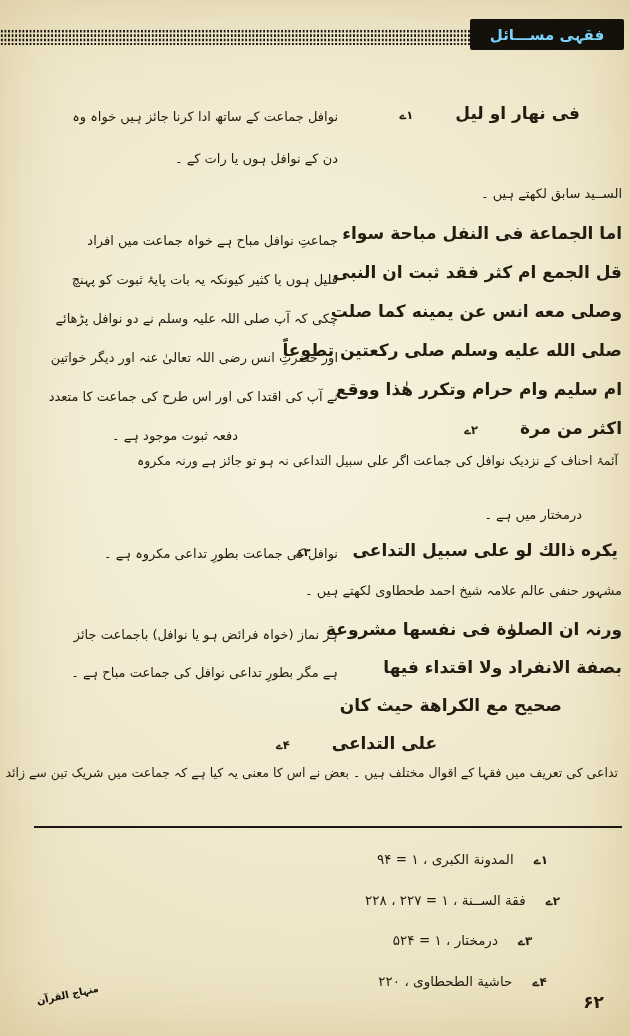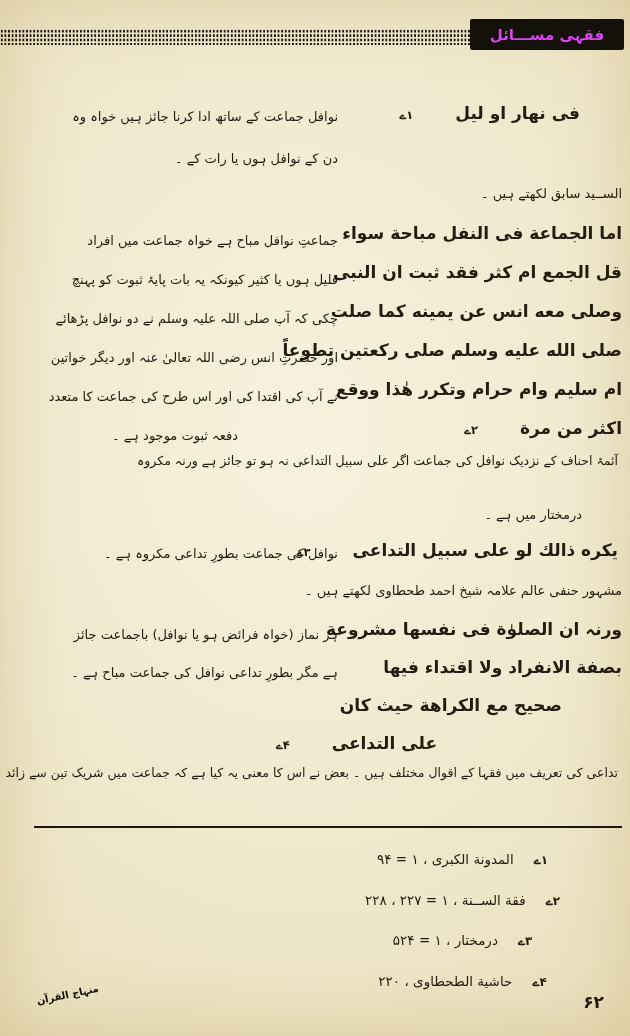--- a/index.html
+++ b/index.html
@@ -13,21 +13,21 @@
   
   .hdr-band{
     position:absolute;top:29px;left:0;width:480px;height:16px;
     background-image:radial-gradient(#17130c 1.05px, rgba(0,0,0,0) 1.25px);
     background-size:3.6px 4.4px;
   }
   .hdr-box{
     position:absolute;top:19px;right:6px;width:154px;height:31px;
     background:#14110b;border-radius:2px;
     display:flex;align-items:center;justify-content:center;
-    color:#d946ef;font-size:15px;font-weight:bold;letter-spacing:1px;
+    color:#7dd3fc;font-size:15px;font-weight:bold;letter-spacing:1px;
     direction:rtl;
   }
   
   .ur{font-size:13px;direction:rtl;text-align:right;}
   .ar{font-size:17px;font-weight:bold;direction:rtl;text-align:right;letter-spacing:.3px;}
   .col{position:absolute;direction:rtl;text-align:right;}
   .col > div{white-space:nowrap;}
   .colA{line-height:42px;}
   .colB{line-height:39px;}
   .colC{line-height:38px;}

